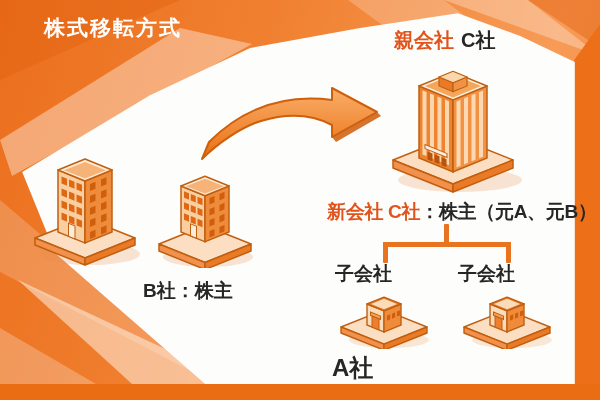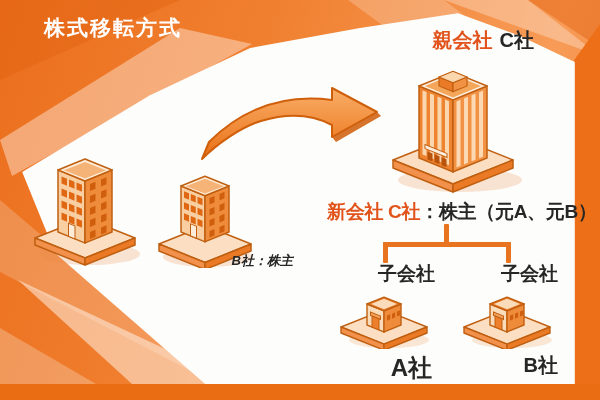--- a/index.html
+++ b/index.html
@@ -17,26 +17,26 @@
   .fx-bl-band2  {background:rgba(255,240,228,.55);clip-path:polygon(3% 70%,22% 96%,40% 96%);}
   .fx-bl-band3  {background:rgba(255,255,255,.25);clip-path:polygon(0 82%,16% 96%,0 96%);}
   .fx-right-strip{background:#ed7019;clip-path:polygon(95.7% 15%,100% 6%,100% 96%,95.7% 96%);}
   .white-panel{background:#fdfdfb;
      clip-path:polygon(3.7% 43%,25% 23.8%,41.7% 12%,60% 7%,76.3% 3.3%,86.7% 9%,95.8% 15.5%,
                        95.8% 96%,34.2% 96%,9.2% 63.3%);}
   .bottom-strip{position:absolute;left:0;top:384px;width:600px;height:16px;background:#ea6c13;}
 
   .abs{position:absolute;}
   .page-title{left:18px;top:14px;font-size:21px;font-weight:bold;color:#ffffff;letter-spacing:2px;margin-left:26px;}
-  .lbl{font-weight:bold;color:#262626;text-align:right;white-space:nowrap;}
+  .lbl{font-weight:bold;color:#262626;text-align:left;white-space:nowrap;}
   .lbl-orange{color:#e1531a;}
   .parent-label{left:394px;top:27px;width:140px;font-size:20px;}
   .newco-label{left:327px;top:199px;width:250px;font-size:19px;letter-spacing:-.3px;}
   .shareholder-a{left:25px;top:266px;width:150px;font-size:19px;}
-  .shareholder-b{left:143px;top:252px;width:150px;font-size:13px;font-style:italic;}
+  .shareholder-b{left:143px;top:278px;width:150px;font-size:19px;}
   .sub-left{left:335px;top:261px;width:100px;font-size:19px;}
   .sub-right{left:458px;top:261px;width:100px;font-size:19px;}
   .sub-a{left:332px;top:352px;width:100px;font-size:24px;}
   .sub-b{left:458px;top:352px;width:100px;font-size:20px;}
   .ml{margin-left:7px;}
 
   .tree-line{position:absolute;background:#e8741f;border-radius:1px;}
   .tl-stem {left:444px;top:224px;width:5px;height:20px;}
   .tl-hbar {left:383px;top:242px;width:128px;height:5px;}
   .tl-dropl{left:383px;top:242px;width:5px;height:21px;}
@@ -271,14 +271,13 @@
             <rect x="8" y="6" width="3.2" height="5"></rect>
             <rect x="13" y="6" width="3.2" height="5"></rect>
           </g>
       </g>
       <polygon points="30,17 47,10.1 64,17 47,23.9" fill="#ea7a26" stroke="#c05f10" stroke-width="1.4" stroke-linejoin="round"></polygon>
       <polygon points="34,17 47,11.7 60,17 47,22.3" fill="#fbdcba"></polygon>
     </g>
   </svg>
 
   <div class="abs lbl sub-a">A社</div>
-  <div class="abs lbl sub-b">B社</div>
 </div>
 
 </body></html>

